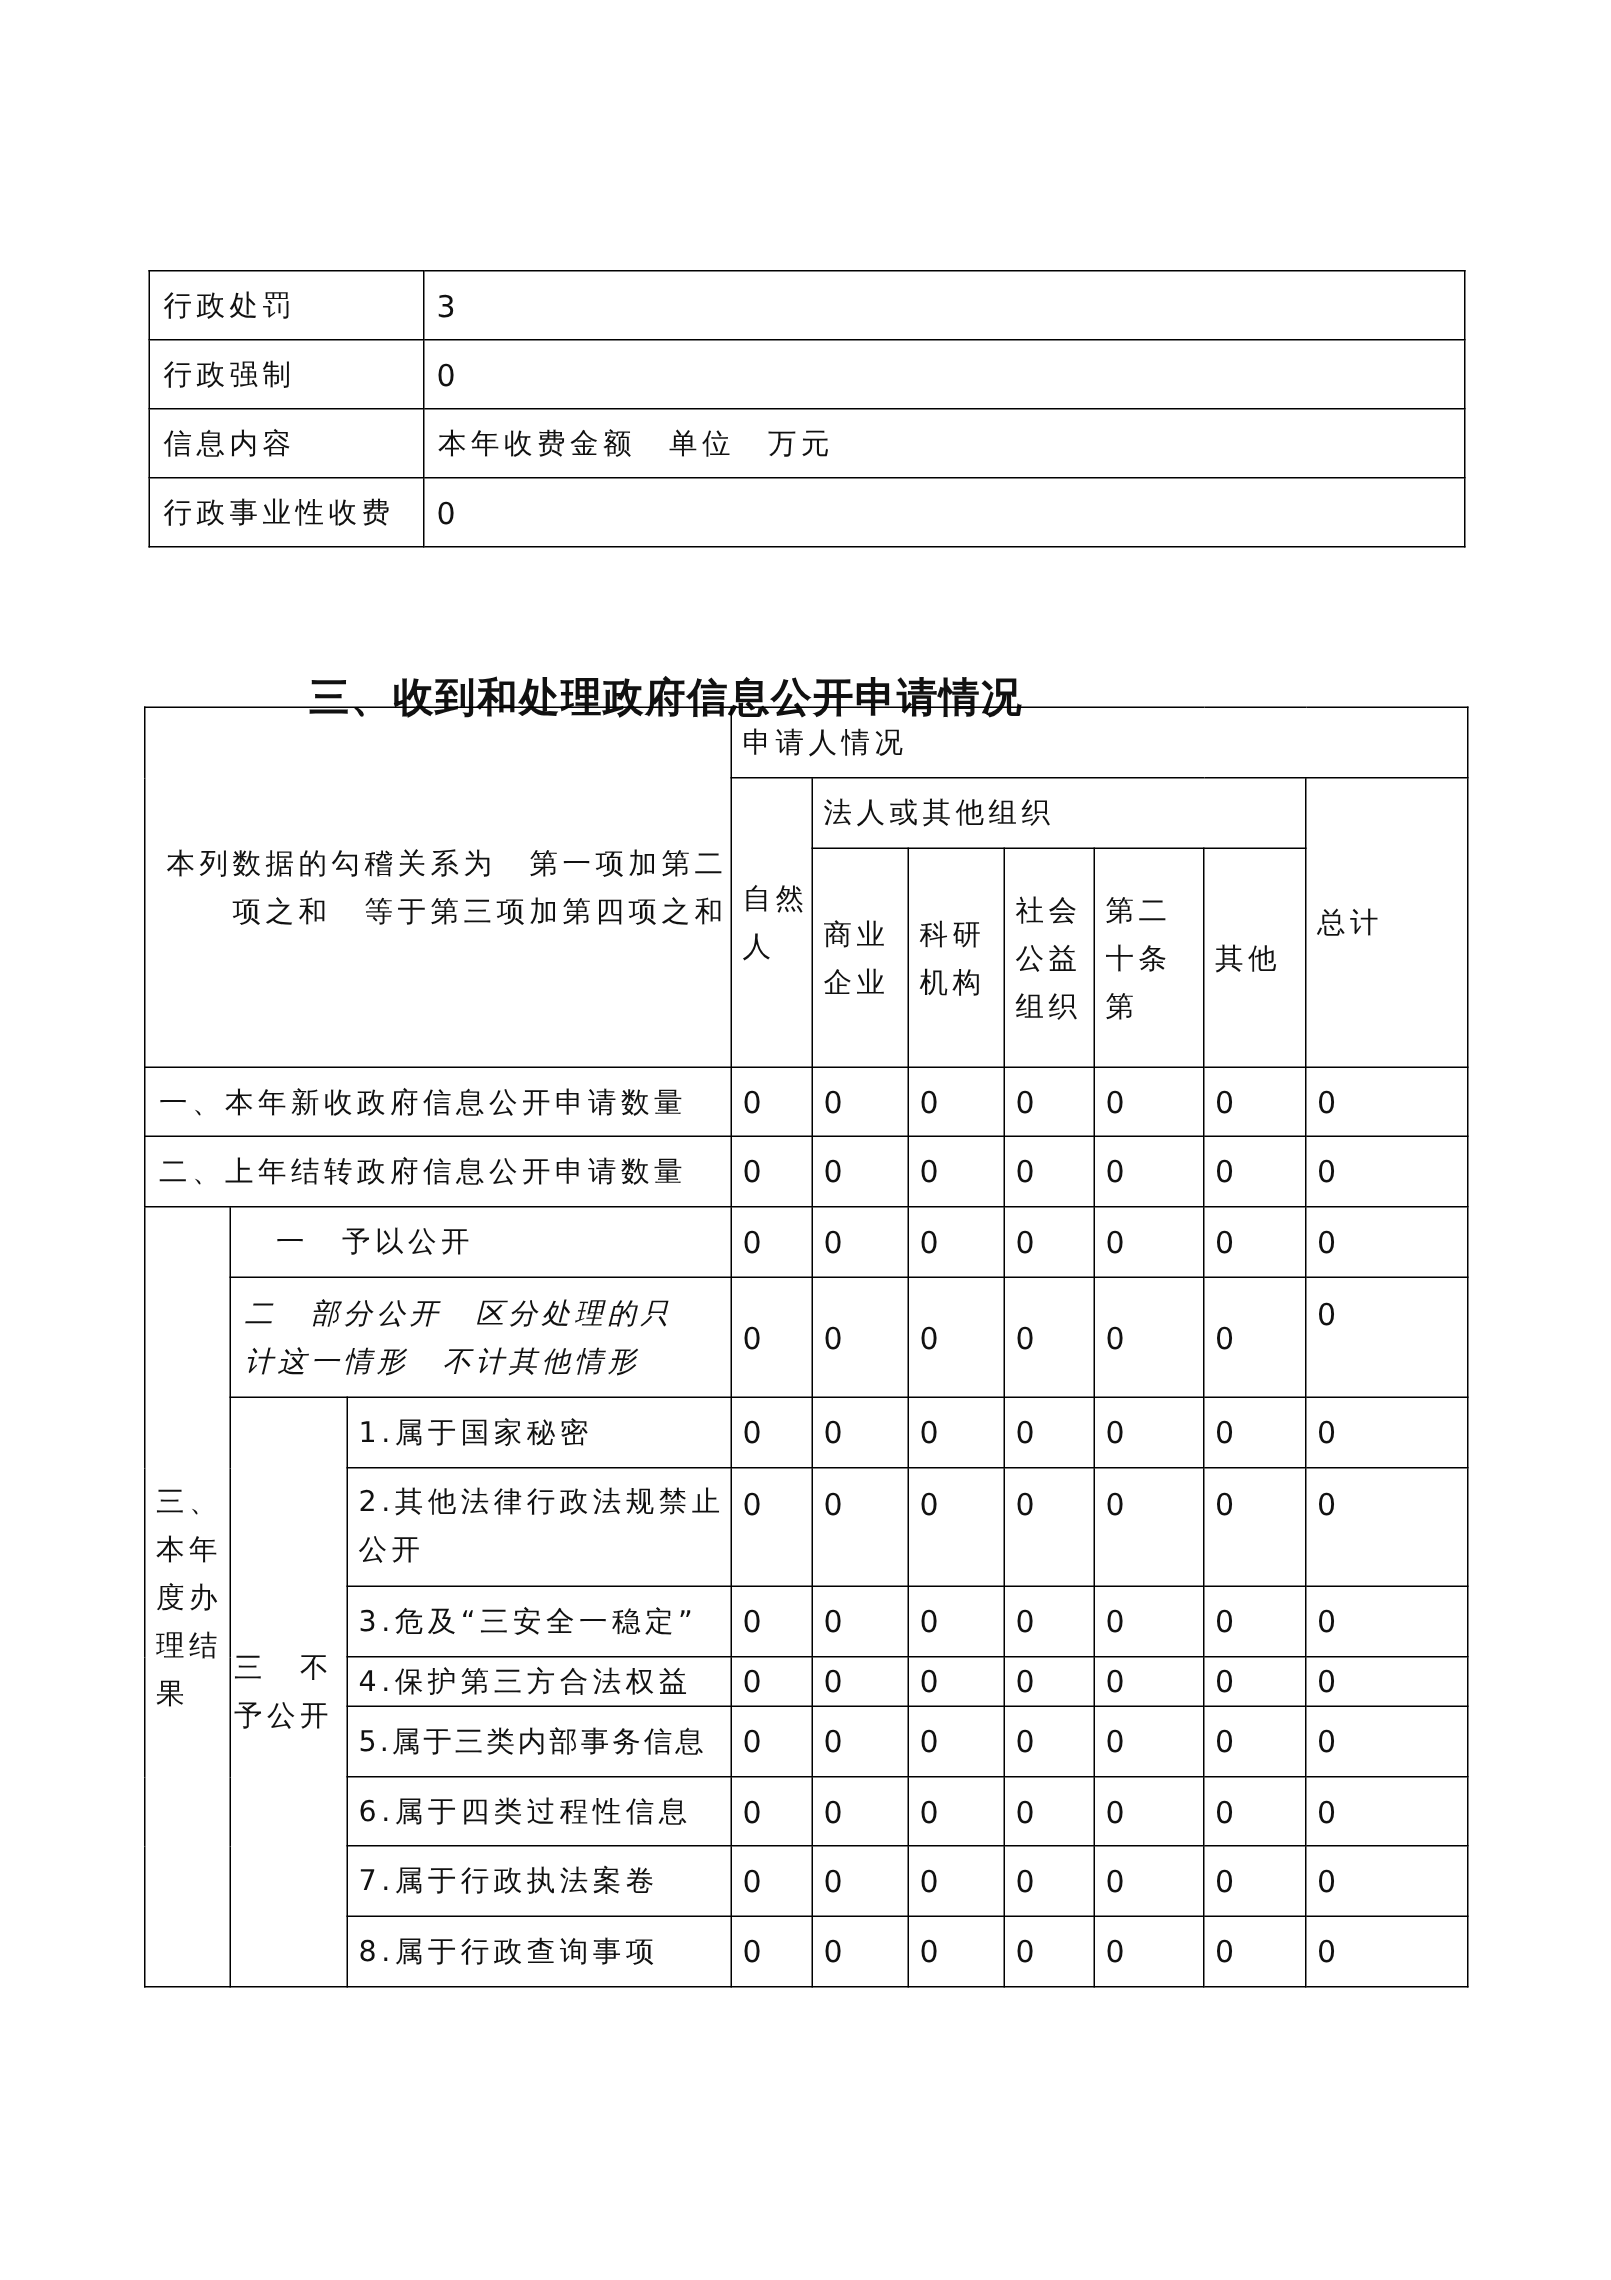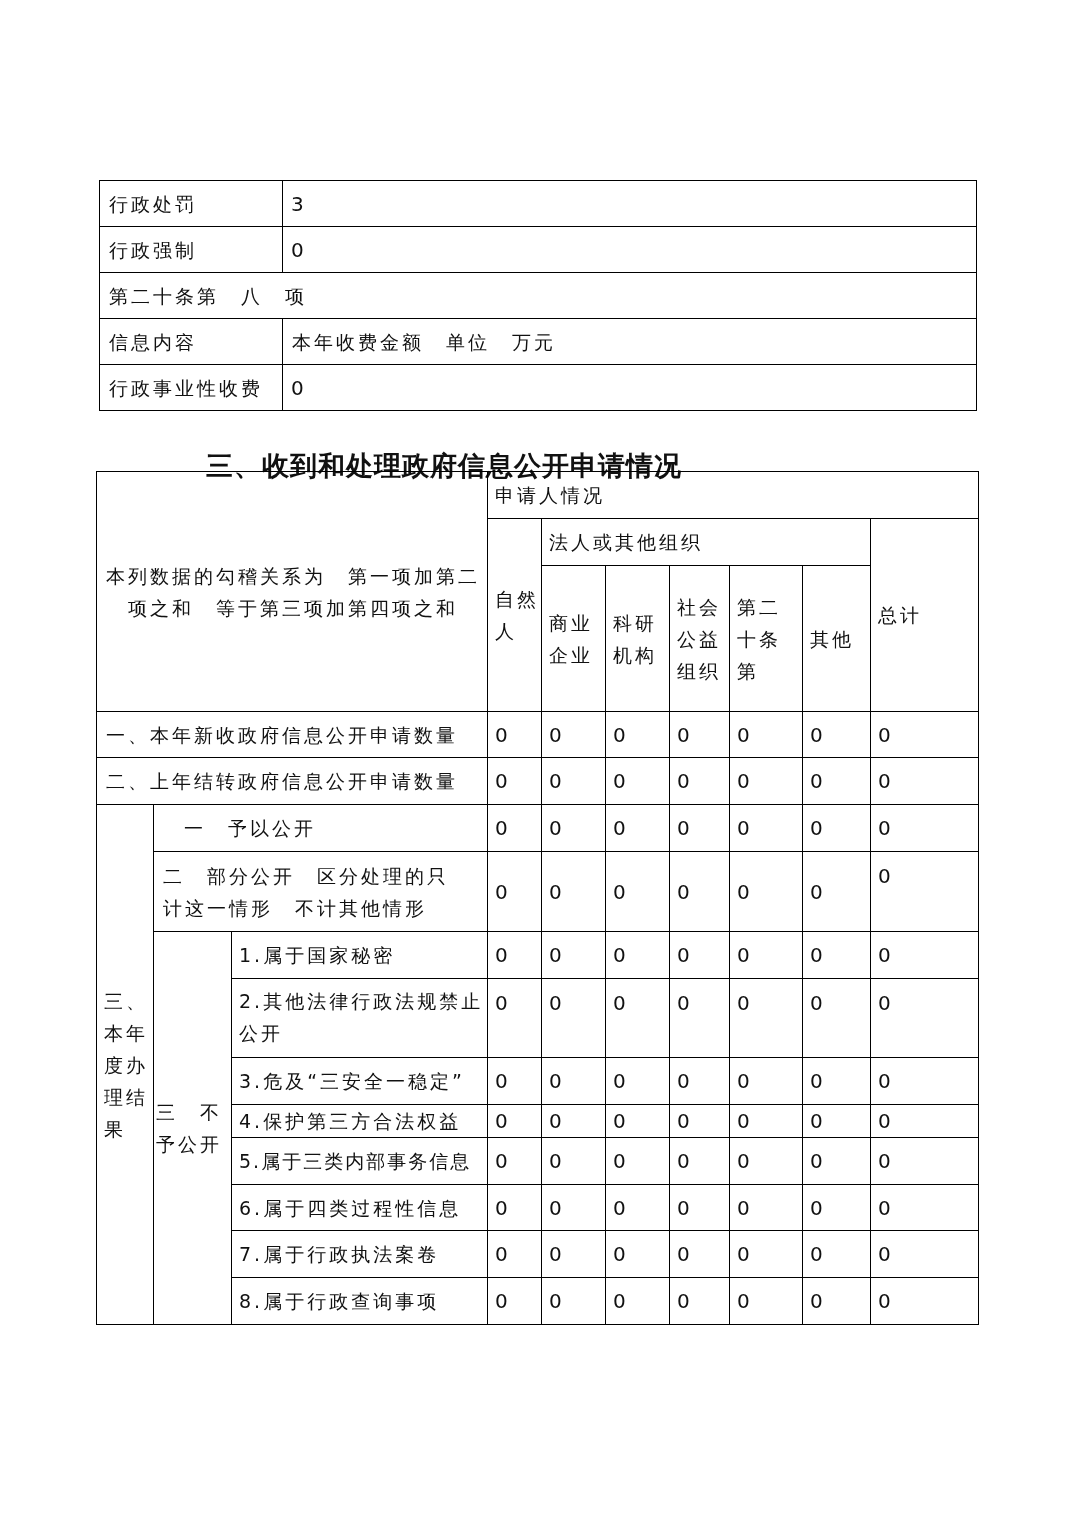--- a/index.html
+++ b/index.html
@@ -13,43 +13,40 @@
   #top-table { left: 99px; top: 180px; width: 877px; }
   #top-table td { height: 45px; padding-left: 9px; }
   #top-table td.val { padding-left: 8px; font-size: 20px; letter-spacing: 0; }
 
   #section-title { position: absolute; left: 190px; top: 430px; font-size: 27px; font-weight: bold;
                    letter-spacing: 1px; margin: 16px; line-height: 40px; }
 
   #main-table { left: 96px; top: 471px; width: 882px; }
   #main-table td { padding-left: 7px; padding-right: 2px; }
   .vtext { line-height: 32px; }
-  .hdr-note { text-align: center; padding-left: 4px !important; }
+  .hdr-note { text-align: right; padding-left: 4px !important; }
   .num-top { vertical-align: top; padding-top: 8px; }
   .row-label { padding-left: 9px !important; }
 </style>
 </head>
 <body>
 
 <table id="top-table">
   <colgroup>
       <col style="width:183px">
       <col style="width:694px">
     </colgroup>
   <tbody>
       <tr>
     <td>行政处罚</td>
     <td class="val">3</td>
   </tr>
   <tr>
     <td>行政强制</td>
     <td class="val">0</td>
-  </tr>
-  <tr>
-    <td colspan="2">第二十条第　八　项</td>
   </tr>
   <tr>
     <td>信息内容</td>
     <td style="letter-spacing:3px;font-size:19px;">本年收费金额　单位　万元</td>
   </tr>
   <tr>
     <td>行政事业性收费</td>
     <td class="val">0</td>
   </tr>
 </tbody>
@@ -114,21 +111,21 @@
     <td colspan="2" style="padding-left:30px">一　予以公开</td>
     <td class="num">0</td>
     <td class="num">0</td>
     <td class="num">0</td>
     <td class="num">0</td>
     <td class="num">0</td>
     <td class="num">0</td>
     <td class="num">0</td>
   </tr>
   <tr style="height:80px">
-    <td colspan="2" style="padding-left:9px;padding-right:32px;">二　部分公开　区分处理的只计这一情形　不计其他情形</td>
+    <td colspan="2" style="padding-left:9px;padding-right:32px;font-style:italic;">二　部分公开　区分处理的只计这一情形　不计其他情形</td>
     <td class="num">0</td>
     <td class="num">0</td>
     <td class="num">0</td>
     <td class="num">0</td>
     <td class="num">0</td>
     <td class="num">0</td>
     <td class="num num-top">0</td>
   </tr>
 
   <tr style="height:47px">

